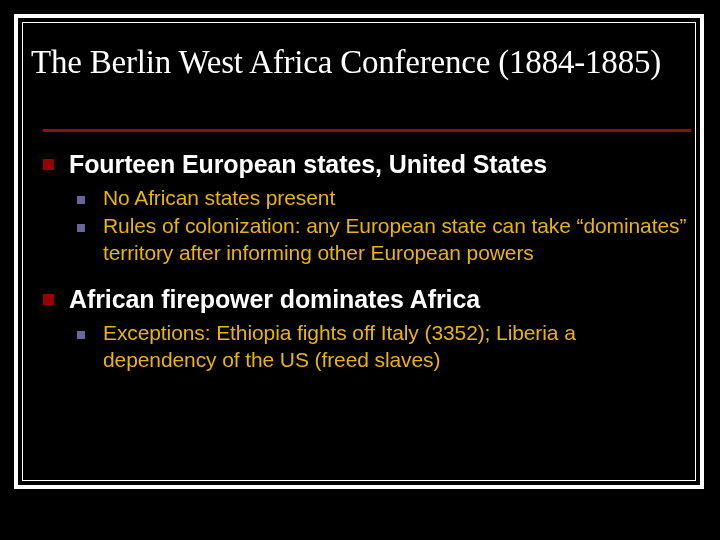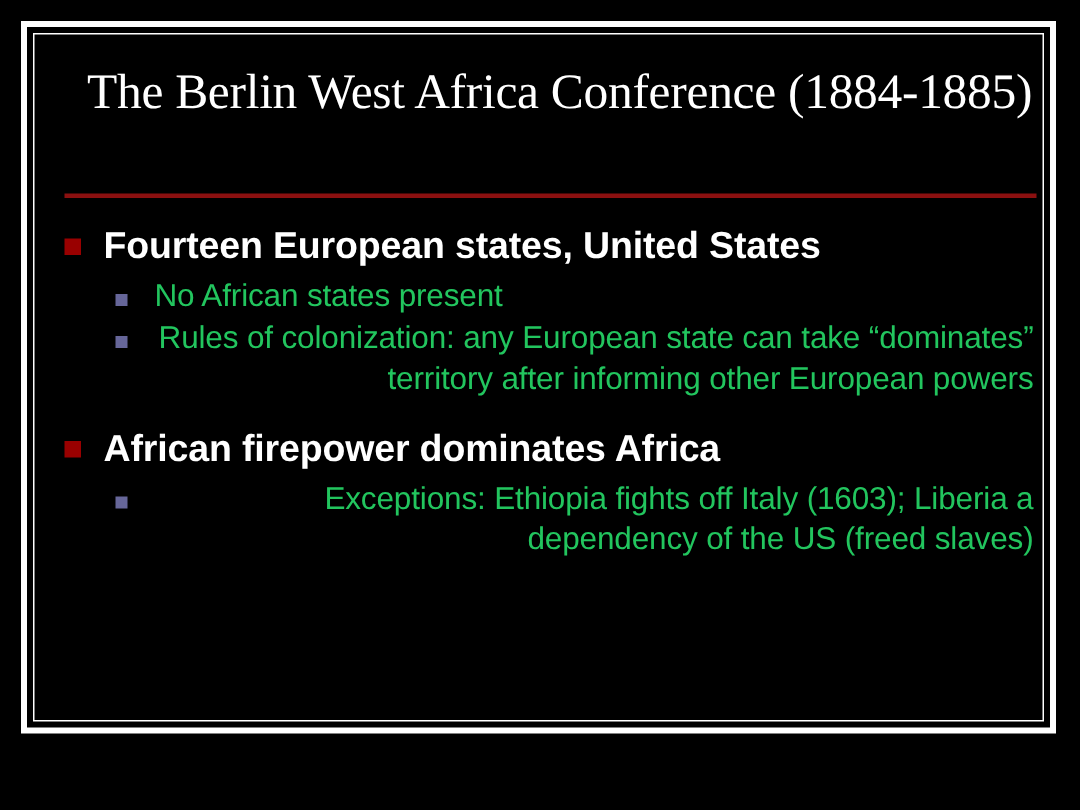--- a/index.html
+++ b/index.html
@@ -37,23 +37,24 @@
     width: 674px;
     height: 459px;
     border: 1px solid #ffffff;
     box-sizing: border-box;
     pointer-events: none;
   }
 
   
   .title-block {
     position: absolute;
-    left: 58px;
+    left: 26px;
     top: 44px;
     width: 640px;
+    text-align: center;
   }
 
   .title-text {
     font-family: "Liberation Serif", "DejaVu Serif", serif;
     color: #ffffff;
     font-size: 33px;
     line-height: 1.13;
     font-weight: normal;
     letter-spacing: -0.2px;
     margin: 0;
@@ -74,21 +75,20 @@
   .body-block {
     position: absolute;
     left: 43px;
     top: 148px;
     width: 650px;
   }
 
   .bullet-row {
     display: flex;
     align-items: flex-start;
-    text-align: right;
   }
 
   
   .lvl1 {
     margin-bottom: 4px;
   }
   .lvl1 > .marker {
     width: 26px;
     flex: 0 0 26px;
     display: flex;
@@ -126,21 +126,21 @@
     padding-top: 11px;
     margin-left: 34px;
   }
   .lvl2 .marker-sq {
     width: 8px;
     height: 8px;
     background: #666699;
     display: block;
   }
   .lvl2 > .bullet-text {
-    color: #22c55e;
+    color: #eab308;
     font-size: 21px;
     line-height: 1.28;
     font-weight: normal;
     letter-spacing: -0.1px;
     max-width: 586px;
   }
 
   .group-gap {
     height: 14px;
   }
@@ -190,18 +190,18 @@
           <span class="marker-sq"></span>
         </span>
       <span class="bullet-text">African firepower dominates Africa</span>
     </div>
 
     <div class="sub-group">
       <div class="bullet-row lvl2">
         <span class="marker">
             <span class="marker-sq"></span>
           </span>
-        <span class="bullet-text">Exceptions: Ethiopia fights off Italy (1603); Liberia a dependency of the US (freed slaves)</span>
+        <span class="bullet-text">Exceptions: Ethiopia fights off Italy (3352); Liberia a dependency of the US (freed slaves)</span>
       </div>
     </div>
 
   </div>
 </div>
 
 </body></html>

